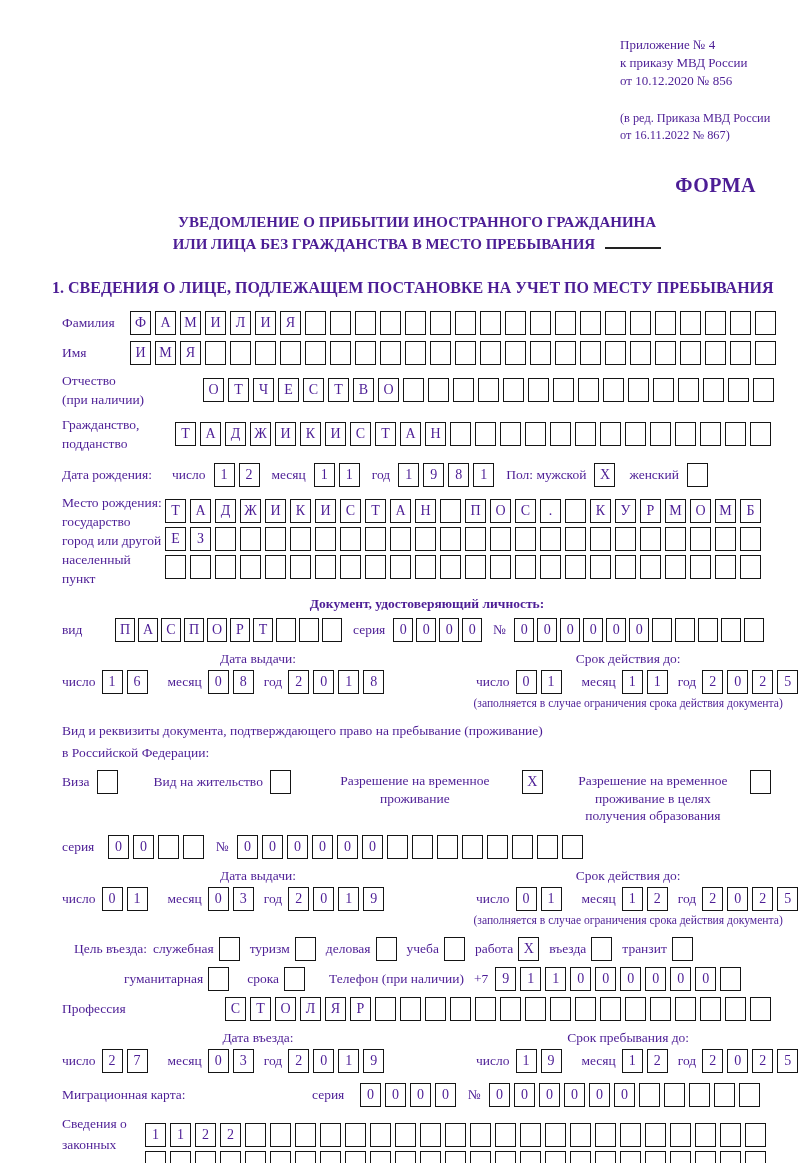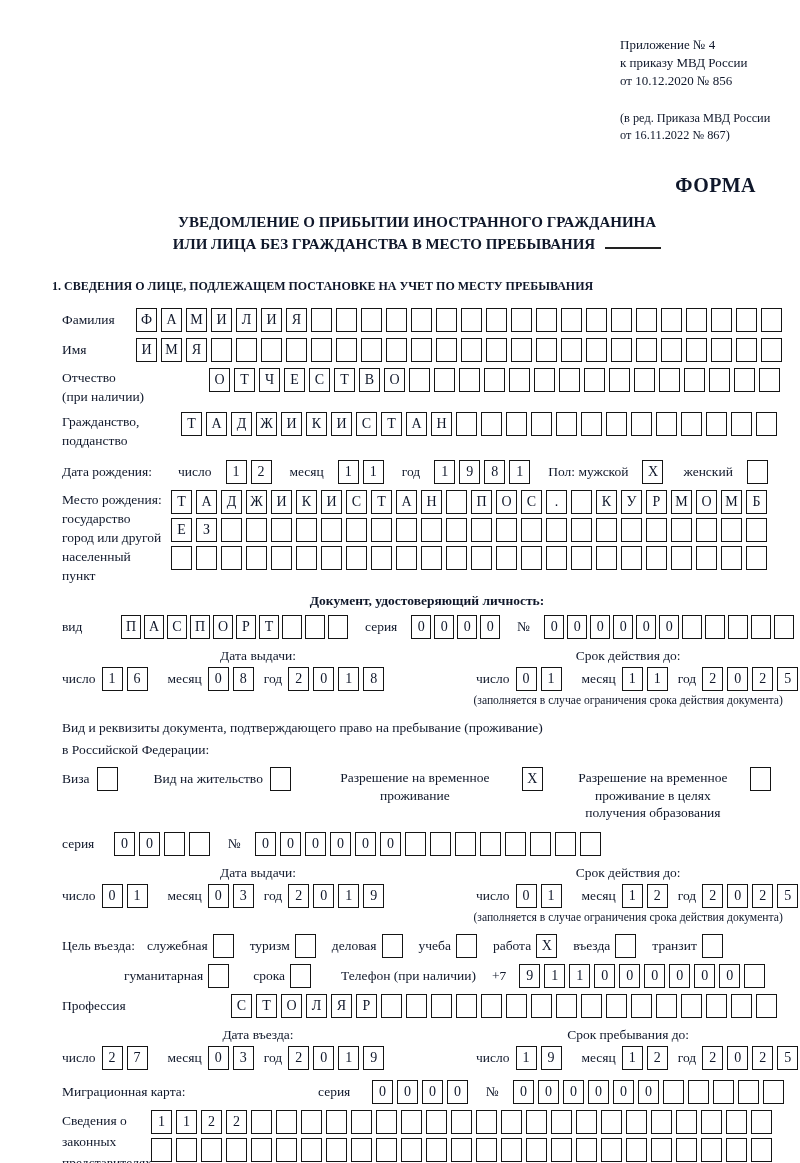--- a/index.html
+++ b/index.html
@@ -1,32 +1,32 @@
 <!DOCTYPE html>
 <html><head>
 <meta charset="utf-8">
 <style>
   html,body { margin:0; padding:0; background:#ffffff; }
   .page {
     position:relative; width:800px; height:1163px; overflow:hidden;
-    background:#ffffff; color:#0f172a;
+    background:#ffffff; color:#4c1d95;
     font-family:"Liberation Serif","DejaVu Serif",serif;
     font-size:13.5px; box-sizing:border-box;
     padding:36px 8px 0 62px;
   }
   
   .hdr { margin-left:558px; line-height:18px; font-size:13px; }
   .hdr .sub { font-size:12.3px; margin-top:20px; line-height:17px; }
   .forma { text-align:right; padding-right:36px; font-weight:bold; font-size:20px; margin-top:30px; letter-spacing:.5px; }
   
   .title { text-align:center; font-weight:bold; font-size:15px; margin-top:14px; line-height:22px; margin-left:-20px; }
   .uline { display:inline-block; width:56px; border-bottom:2px solid #222; height:14px; margin-left:10px; }
-  .sect { font-weight:bold; font-size:12px; margin-top:24px; margin-left:-10px; }
+  .sect { font-weight:bold; font-size:16px; margin-top:24px; margin-left:-10px; }
   
-  .row { display:flex; align-items:flex-start; margin-top:6px;gap:6px; }
+  .row { display:flex; align-items:center; margin-top:6px; }
   .lbl { line-height:24px; flex:none; }
   .lbl.multi { line-height:19px; }
   .boxes { display:inline-flex; flex:none; }
   .cell {
     width:21px; height:24px; box-sizing:border-box; border:1.6px solid #151515;
     margin-right:4px; flex:none; display:flex; align-items:center; justify-content:center;
     font-size:14px; background:#fff;
   }
   .tight .cell { width:20px; margin-right:3px; }
   .w68{width:68px} .w141{width:141px} .w113{width:113px} .w103{width:103px}
@@ -47,21 +47,21 @@
   
   .intro { line-height:22px; margin-top:10px; }
   .optrow { display:flex; align-items:flex-start; margin-top:6px; }
   .opt { display:flex; align-items:flex-start; }
   .opt .t { line-height:24px; padding-right:7px; }
   .optlbl { text-align:center; line-height:17.5px; padding-right:9px; padding-top:2px; }
   .cb { margin-right:0; }
   
   .pitem { display:flex; align-items:flex-start; margin-left:10px; }
   .pitem .t { line-height:24px; padding-right:5px; }
-  .purpose .t0 { line-height:24px; }
+  .purpose .t0 { line-height:24px;margin-left:12px; }
   .phone-label { line-height:24px; padding:0 10px 0 24px; }
   .plus { line-height:24px; padding-right:7px; }
   .mt10{margin-top:10px} .mt14{margin-top:14px}
 </style>
 </head>
 <body>
 
 <div class="page">
 
   <div class="hdr">

